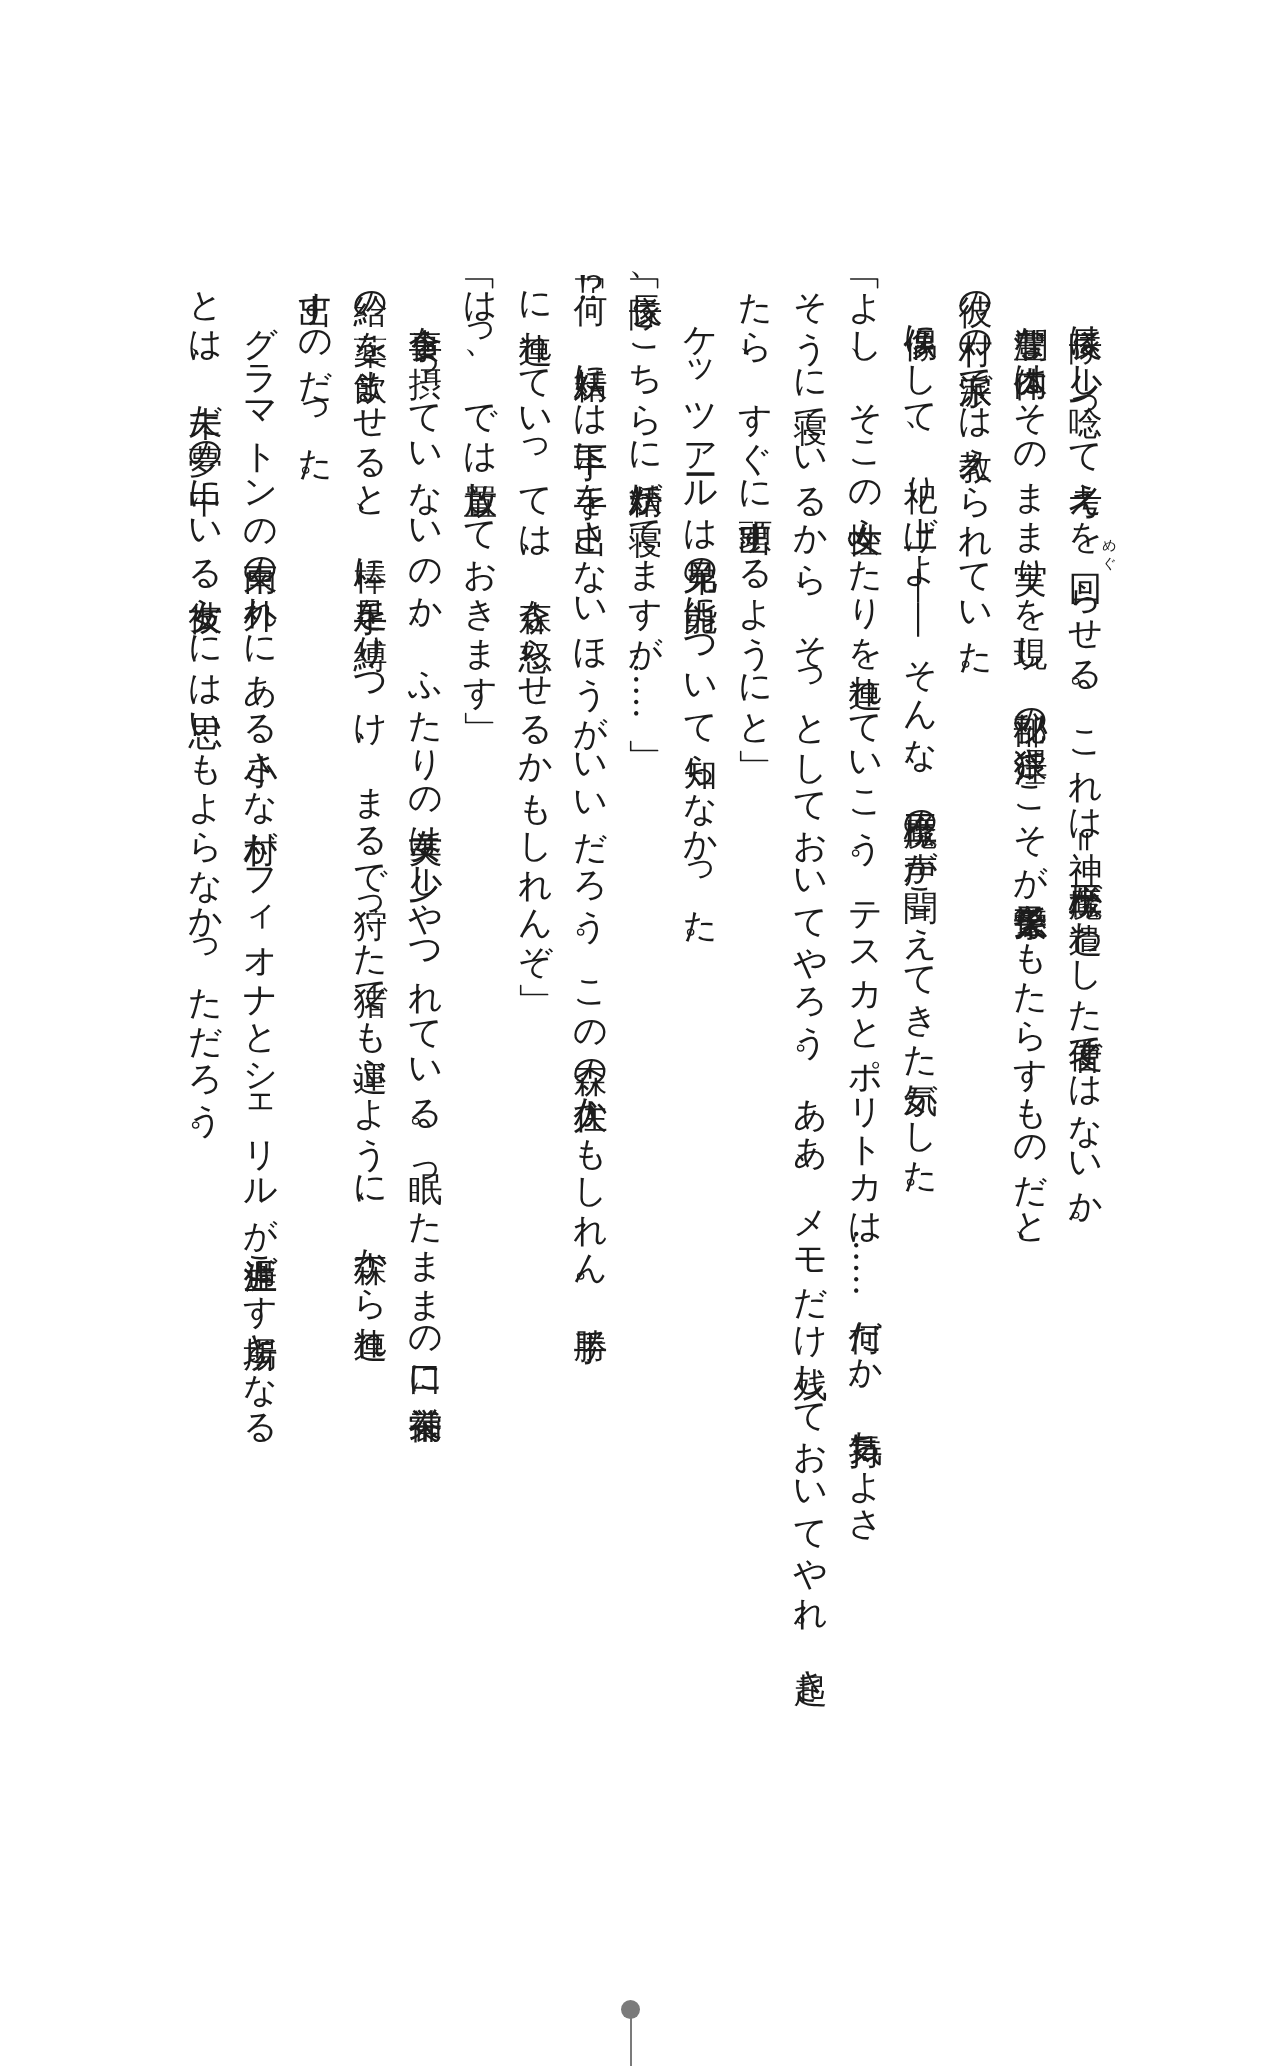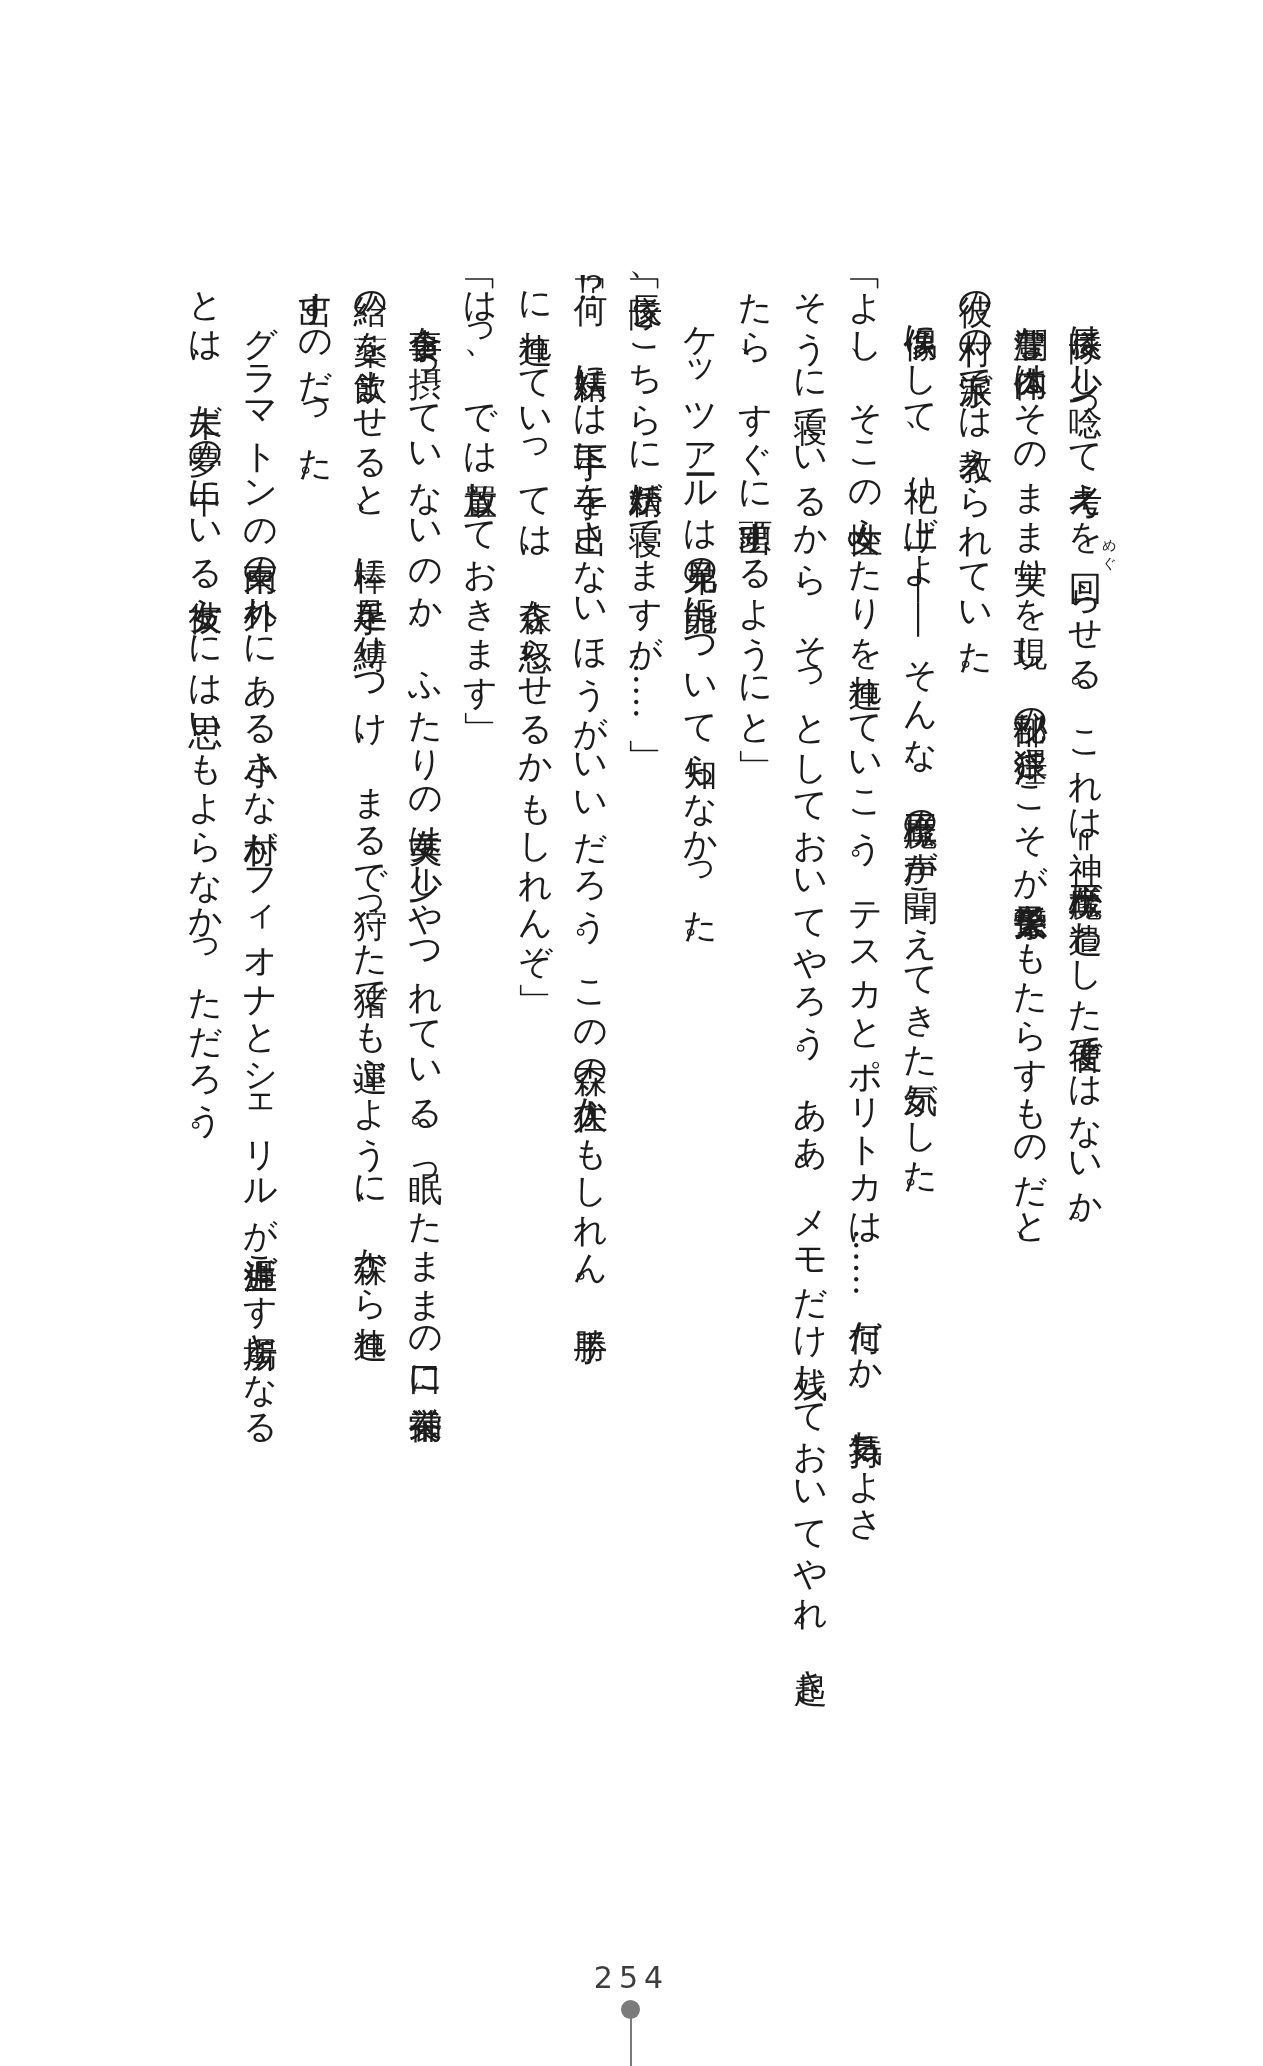--- a/index.html
+++ b/index.html
@@ -85,17 +85,16 @@
     <div class="col">に連れていっては、森を怒らせるかもしれんぞ」</div>
     <div class="col">「はっ、では放置しておきます」</div>
     <div class="col indent">食事を摂っていないのか、ふたりの美女は少しやつれている。眠ったままの口に栄養補</div>
     <div class="col">給の薬を飲ませると、棒に手足を縛りつけ、まるで狩った猪でも運ぶように、森から連れ</div>
     <div class="col">出すのだった。</div>
     <div class="col indent">グラマトンの南東の外れにある小さな村がフィオナとシェリルが生涯過ごす場所となる</div>
     <div class="col">とは、未だ夢の中にいる彼女らには思いもよらなかっただろう。</div>
 
   </div>
 
-  <div class="pagenum">254</div>
   <div class="footer-dot"></div>
   <div class="footer-line"></div>
 
 </div>
 
 </body></html>

